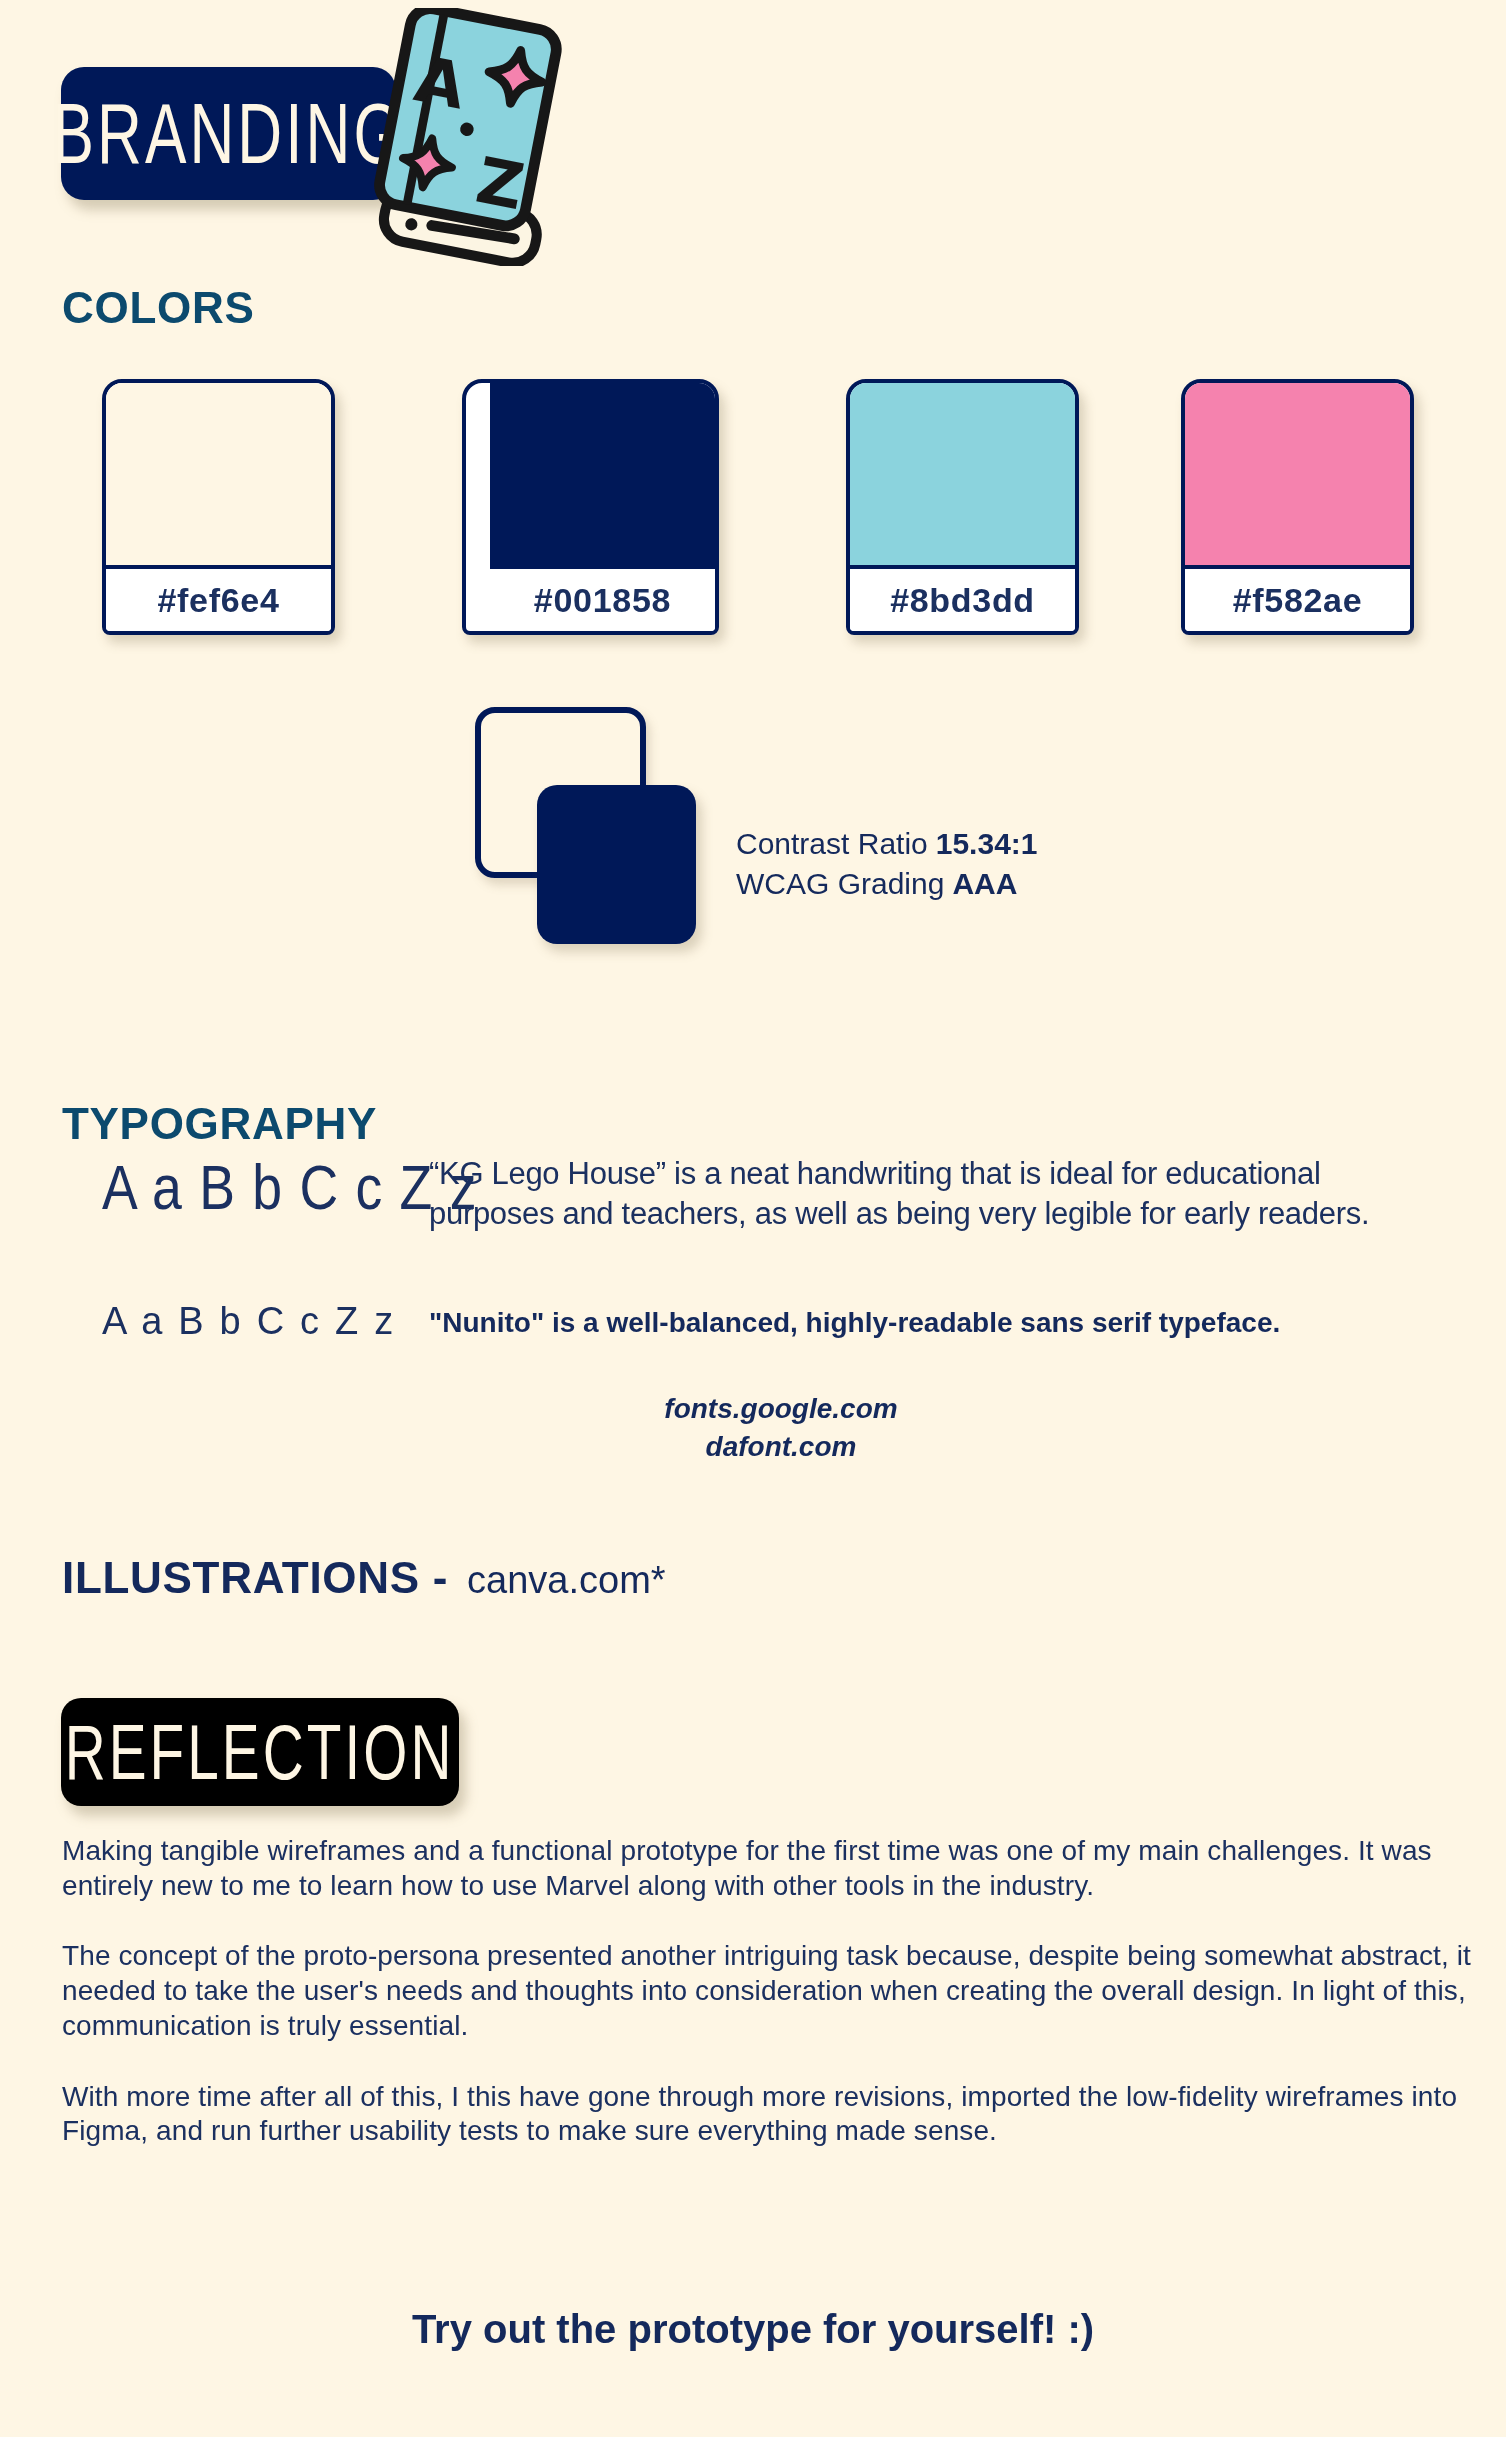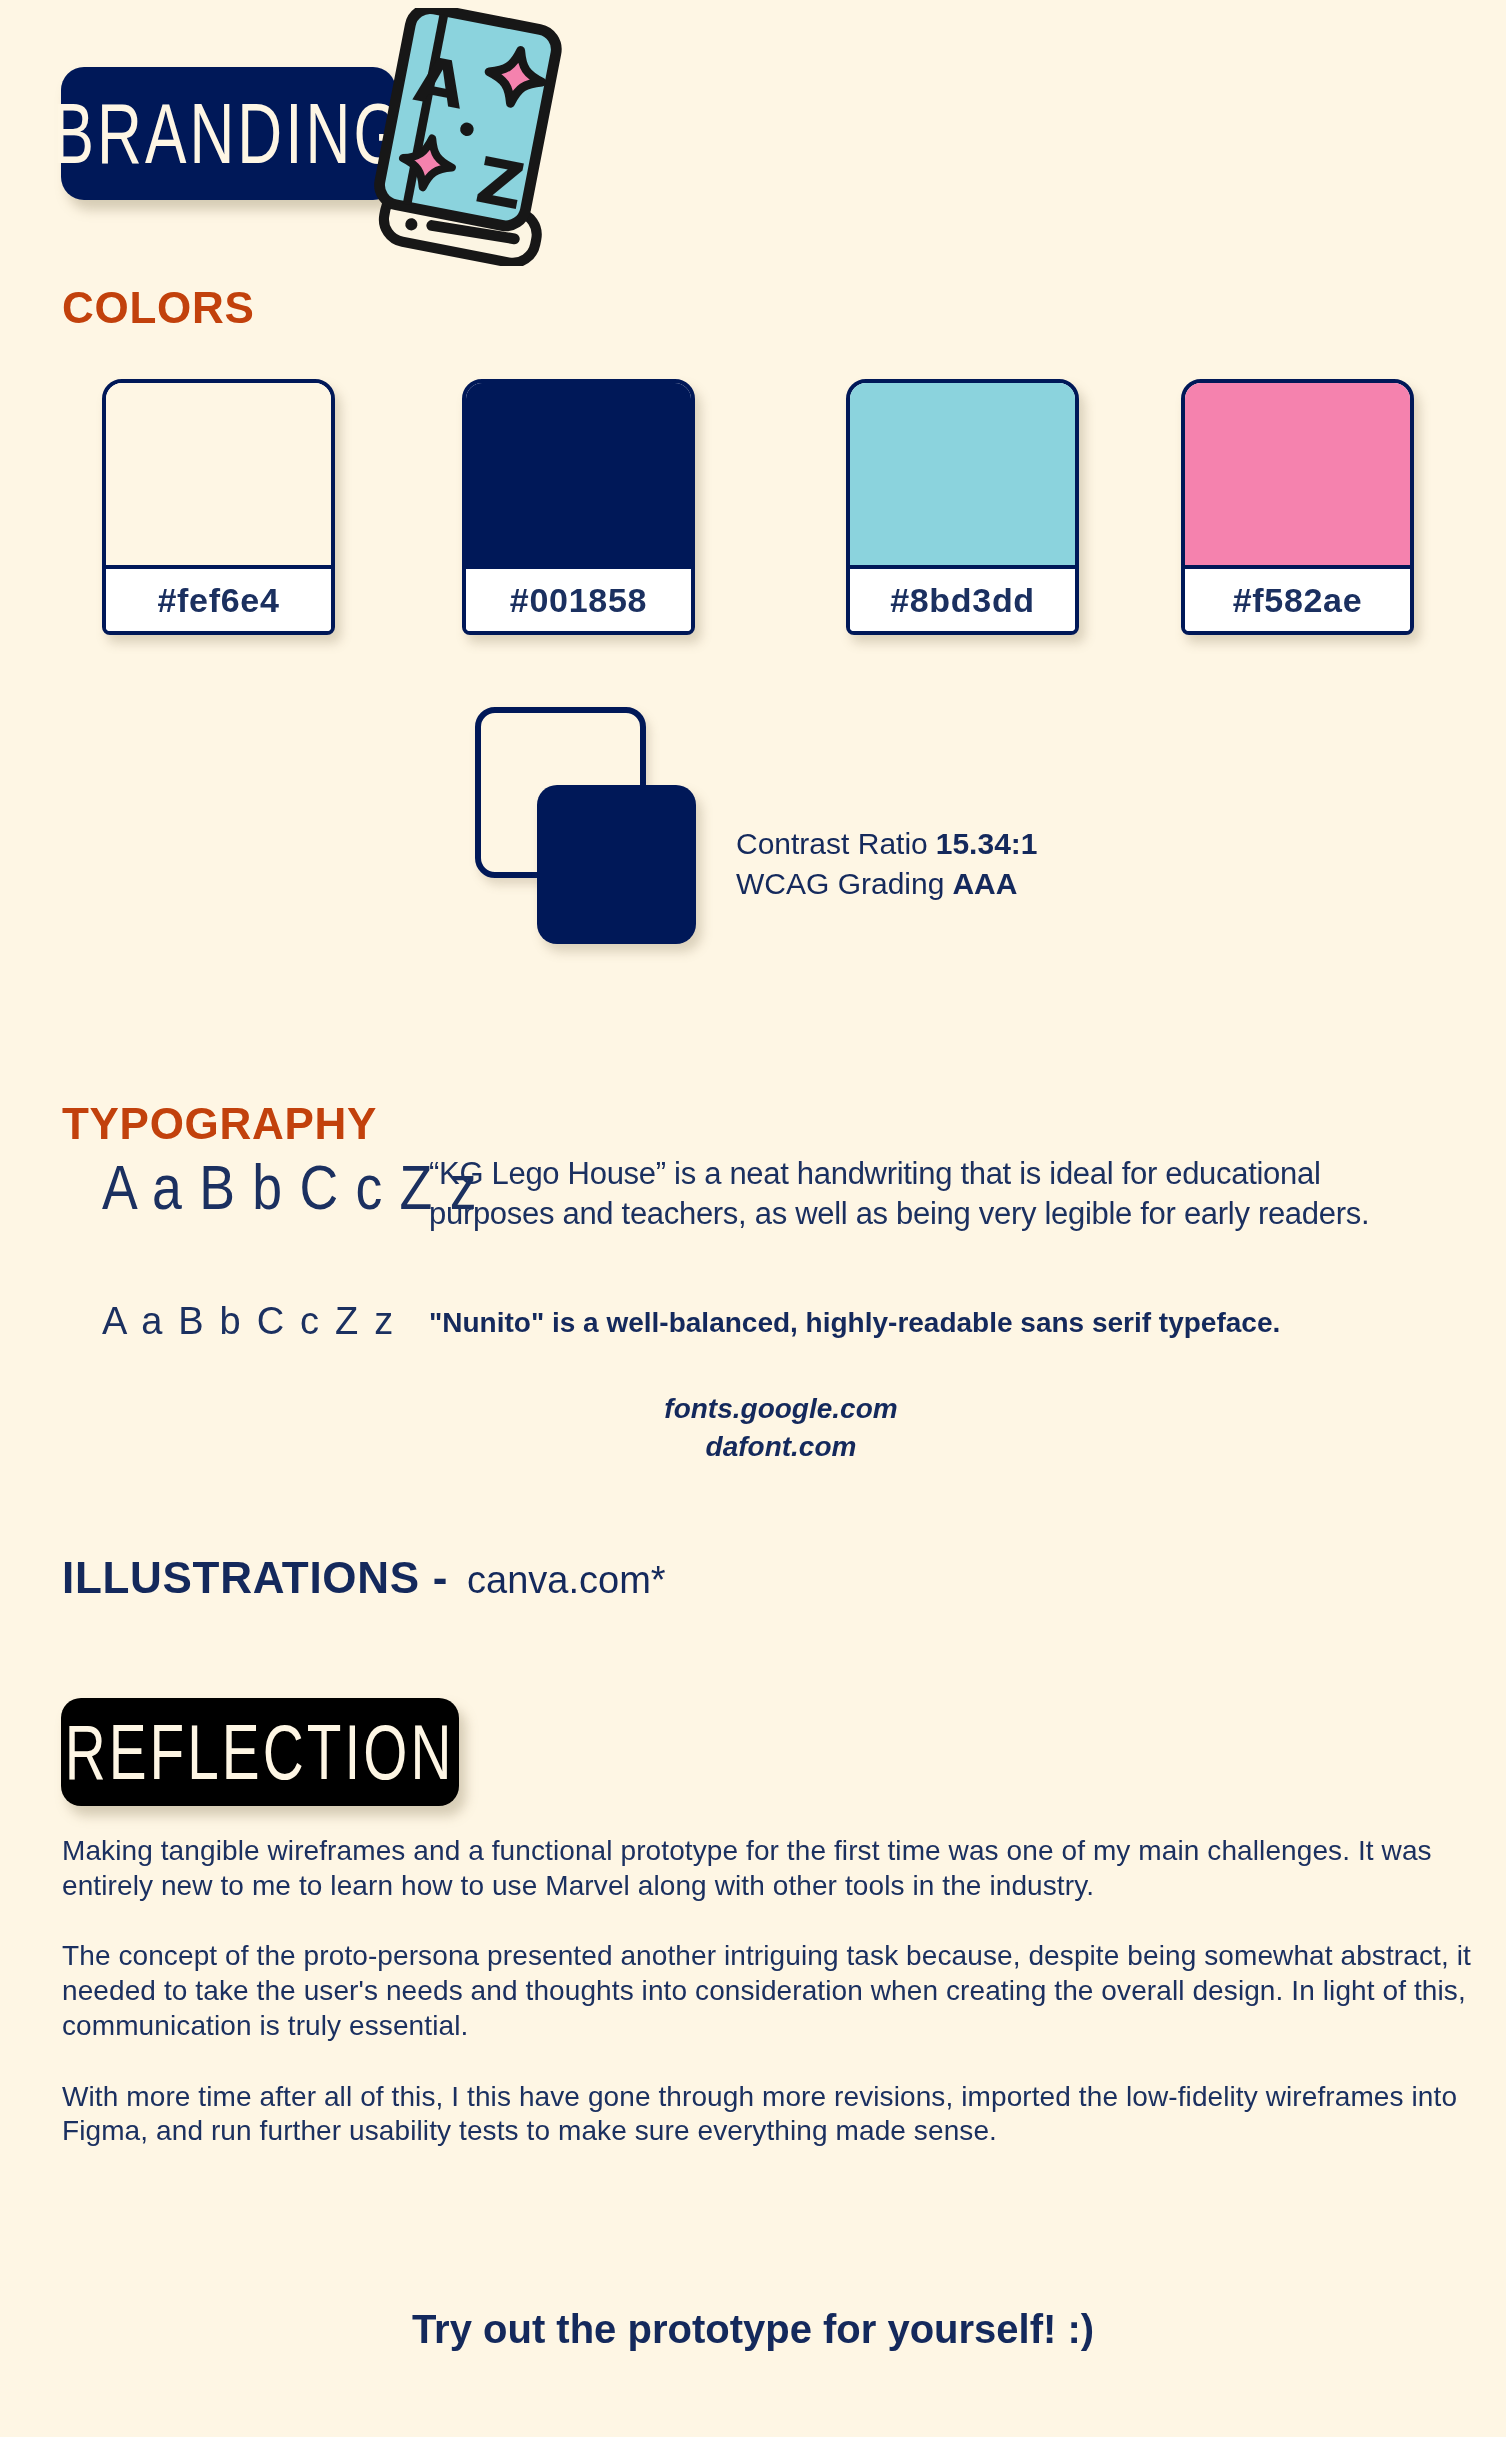--- a/index.html
+++ b/index.html
@@ -11,21 +11,21 @@
   
   .badge{
     background:#001858;border-radius:23px;display:flex;align-items:center;justify-content:center;
     box-shadow:6.7px 9.4px 12px rgba(140,125,95,.35);
   }
   .badge .hand{
     color:#fef6e4;display:inline-block;transform:scaleY(1.24) scaleX(.9);transform-origin:center;
     letter-spacing:3.4px;font-weight:400;white-space:nowrap;
   }
   
-  .heading{font-size:44px;font-weight:800;color:#c2410c;letter-spacing:0.7px;white-space:nowrap;}
+  .heading{font-size:44px;font-weight:800;color:#0c4a6e;letter-spacing:0.7px;white-space:nowrap;}
   
   .swatch{
     width:225px;height:248px;border:4.7px solid #001858;border-radius:20px 20px 8px 8px;
     display:flex;flex-direction:column;overflow:hidden;
     box-shadow:5.4px 8px 10.8px rgba(140,125,95,.3);background:#fff;
   }
   .swatch-color{flex:1;}
   .swatch-label{
     height:62px;background:#ffffff;border-top:4.7px solid #001858;
     display:flex;align-items:center;justify-content:center;
@@ -92,21 +92,21 @@
       </g>
     </svg>
   </div>
 
   <div class="abs heading" style="left:62px;top:283px;">COLORS</div>
 
   <div class="abs swatch" style="left:102px;top:379px;">
     <div class="swatch-color" style="background-color: rgb(254, 246, 228);"></div>
     <div class="swatch-label">#fef6e4</div>
   </div>
-  <div class="abs swatch" style="left:462px;top:379px;">
+  <div class="abs swatch" style="left:462px;top:379px;padding-left:24px;">
     <div class="swatch-color" style="background-color: rgb(0, 24, 88);"></div>
     <div class="swatch-label">#001858</div>
   </div>
   <div class="abs swatch" style="left:846px;top:379px;">
     <div class="swatch-color" style="background-color: rgb(139, 211, 221);"></div>
     <div class="swatch-label">#8bd3dd</div>
   </div>
   <div class="abs swatch" style="left:1181px;top:379px;">
     <div class="swatch-color" style="background-color: rgb(245, 130, 174);"></div>
     <div class="swatch-label">#f582ae</div>

